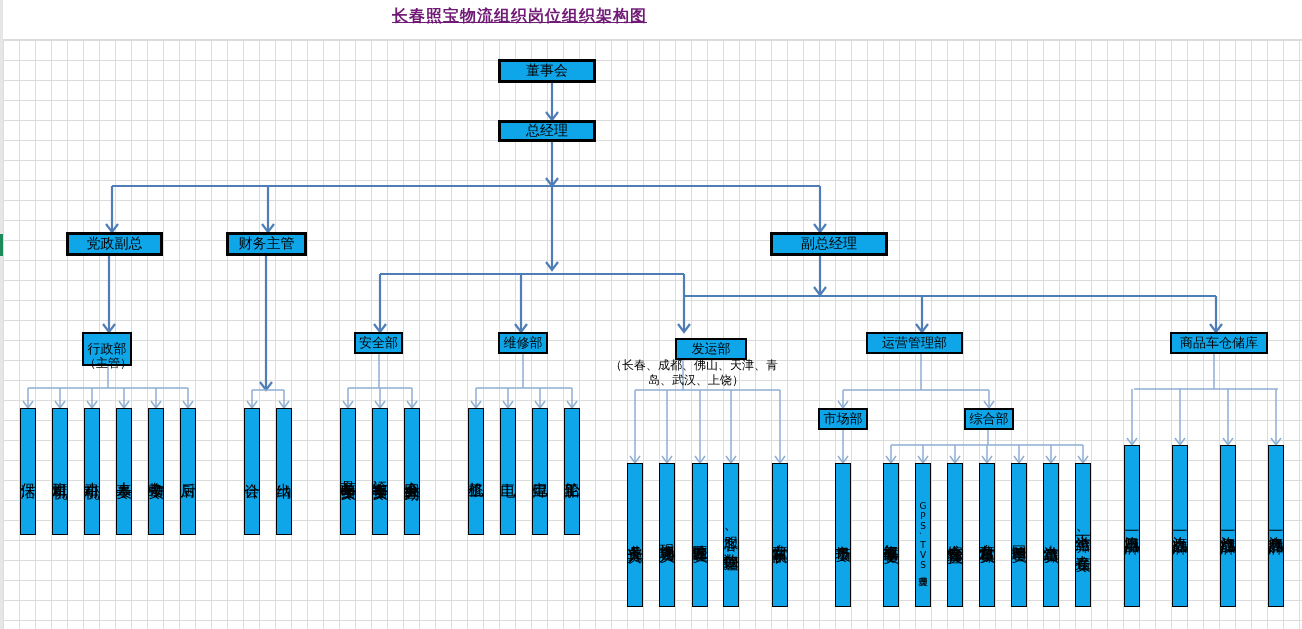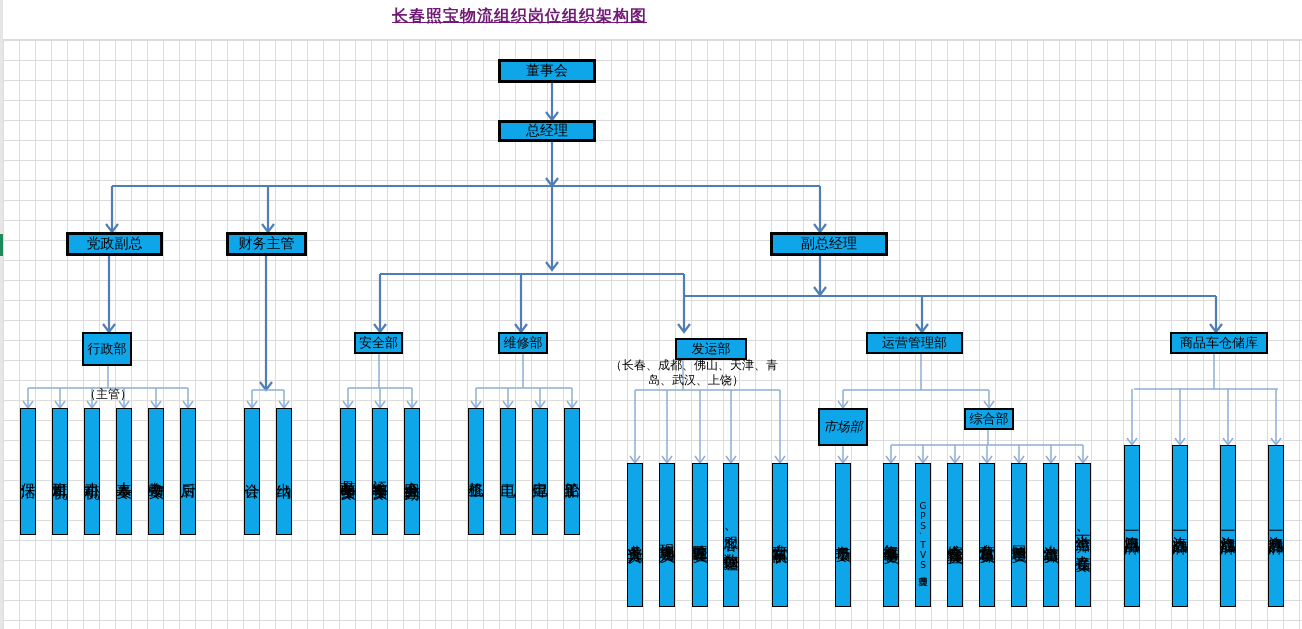--- a/index.html
+++ b/index.html
@@ -171,32 +171,32 @@
   </svg>
 
 <div class="box hbox" style="left:498px;top:59px;width:98px;height:24px;">董事会</div>
 <div class="box hbox" style="left:498px;top:120px;width:98px;height:22px;">总经理</div>
 
 <div class="box hbox" style="left:66px;top:232px;width:97px;height:24px;">党政副总</div>
 <div class="box hbox" style="left:226px;top:232px;width:81px;height:24px;">财务主管</div>
 <div class="box hbox" style="left:770px;top:232px;width:118px;height:24px;">副总经理</div>
 
 <div class="box hbox small" style="left:82px;top:332px;width:50px;height:34px;">行政部</div>
-<div class="note" style="left:78px;top:355px;width:60px;margin-top:31px;">（主管）</div>
+<div class="note" style="left:78px;top:355px;width:60px;">（主管）</div>
 
 <div class="box hbox small" style="left:354px;top:332px;width:49px;height:22px;">安全部</div>
 <div class="box hbox small" style="left:498px;top:332px;width:50px;height:22px;">维修部</div>
 <div class="box hbox small" style="left:658px;top:338px;width:72px;height:22px;margin-left:17px;">发运部</div>
 <div class="note" style="left:600px;top:357px;width:170px;text-align:left;margin-left:10px;">（长春、成都、佛山、天津、青</div>
 <div class="note" style="left:634px;top:372px;width:110px;text-align:right;">岛、武汉、上饶）</div>
 
 <div class="box hbox small" style="left:866px;top:332px;width:97px;height:22px;">运营管理部</div>
 <div class="box hbox small" style="left:1170px;top:332px;width:98px;height:22px;">商品车仓储库</div>
 
-<div class="box hbox small" style="left:818px;top:408px;width:50px;height:38px;font-style:italic;">市场部</div>
+<div class="box hbox small" style="left:818px;top:408px;width:50px;height:22px;">市场部</div>
 <div class="box hbox small" style="left:964px;top:408px;width:50px;height:22px;">综合部</div>
 
 <div id="positions">
     <div class="box vbox" style="left: 20px; top: 408px; width: 16px; height: 127px;">保洁</div>
     <div class="box vbox" style="left: 52px; top: 408px; width: 16px; height: 127px;">班车司机</div>
     <div class="box vbox" style="left: 84px; top: 408px; width: 16px; height: 127px;">小车司机</div>
     <div class="box vbox" style="left: 116px; top: 408px; width: 16px; height: 127px;">人事专员</div>
     <div class="box vbox" style="left: 148px; top: 408px; width: 16px; height: 127px;">杂物专员</div>
     <div class="box vbox" style="left: 180px; top: 408px; width: 16px; height: 127px;">后厨</div>
     <div class="box vbox" style="left: 244px; top: 408px; width: 16px; height: 127px;">会计</div>

